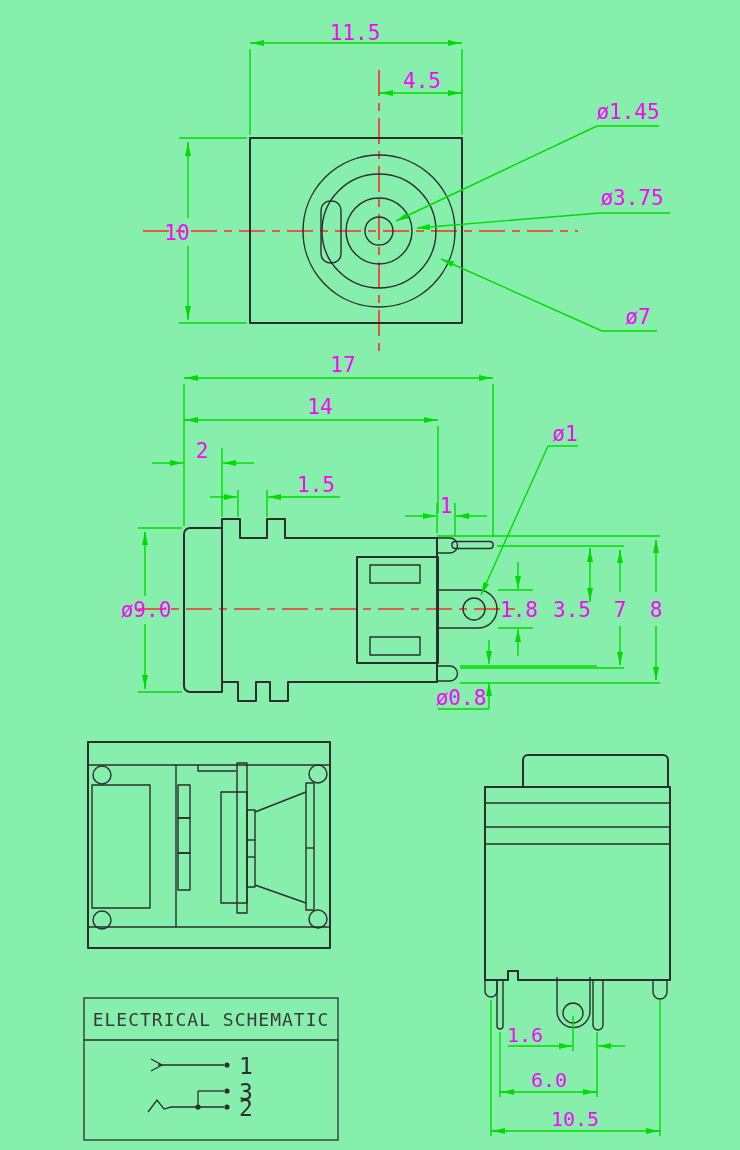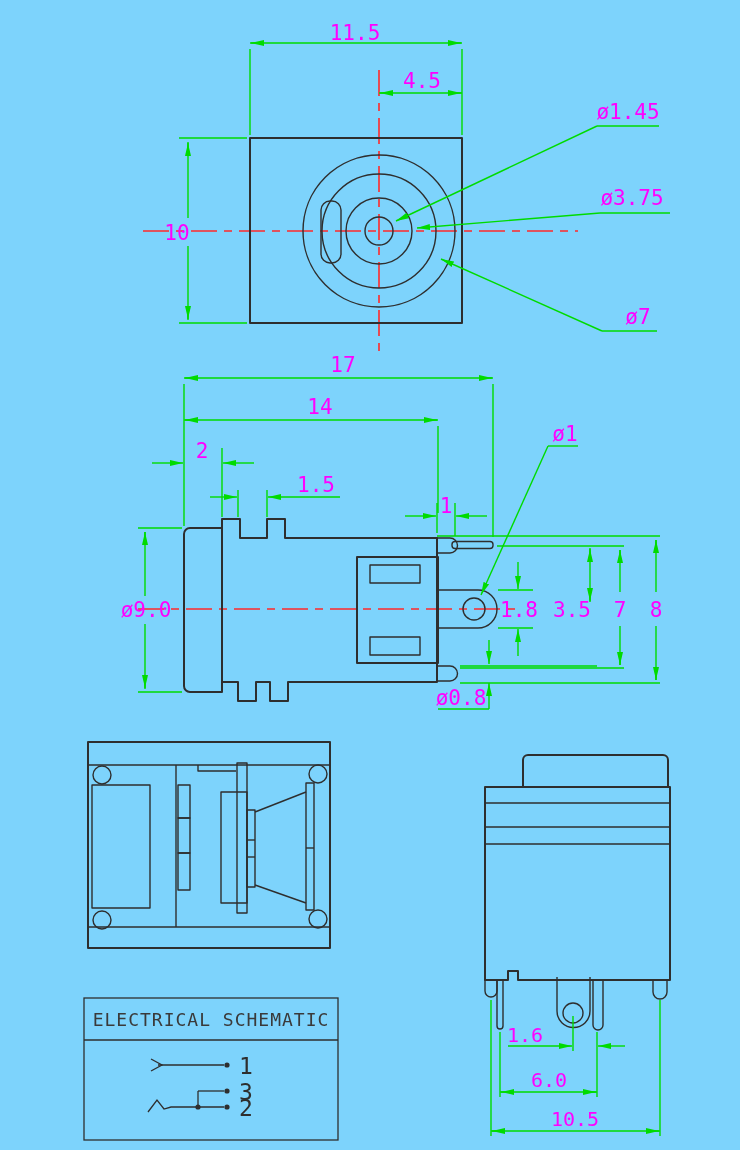--- a/index.html
+++ b/index.html
@@ -1,16 +1,16 @@
 <!DOCTYPE html>
 <html><head>
 <meta charset="utf-8">
 <style>
   html,body{margin:0;padding:0;background:#ffffff;}
-  #stage{position:relative;width:740px;height:1150px;background:#7dd3fc;overflow:hidden;}
+  #stage{position:relative;width:740px;height:1150px;background:#86efac;overflow:hidden;}
   svg{position:absolute;left:0;top:0;}
   .k{stroke:#2e2e2e;fill:none;stroke-width:2;stroke-linejoin:round;stroke-linecap:square;}
   .k1{stroke:#2e2e2e;fill:none;stroke-width:1.4;stroke-linejoin:round;}
   .g{stroke:#00db00;fill:none;stroke-width:1.4;}
   .r{stroke:#ff2a2a;fill:none;stroke-width:1.6;stroke-dasharray:26 7 8 7;}
   .sch{stroke:#2e2e2e;fill:none;stroke-width:1.3;}
   text.dim{fill:#ff00ff;font-family:"DejaVu Sans Mono",monospace;font-size:21px;}
   text.dims{fill:#ff00ff;font-family:"DejaVu Sans Mono",monospace;font-size:20px;}
   text.title{fill:#3a3a3a;font-family:"DejaVu Sans Mono",monospace;font-size:18px;letter-spacing:1px;}
   text.pin{fill:#2e2e2e;font-family:"DejaVu Sans Mono",monospace;font-size:23px;}

